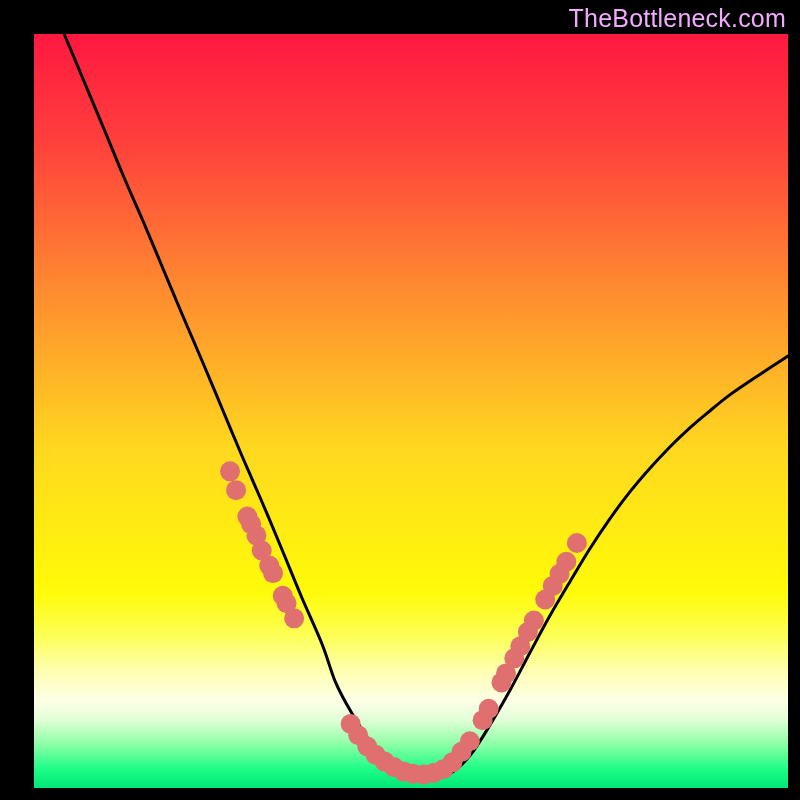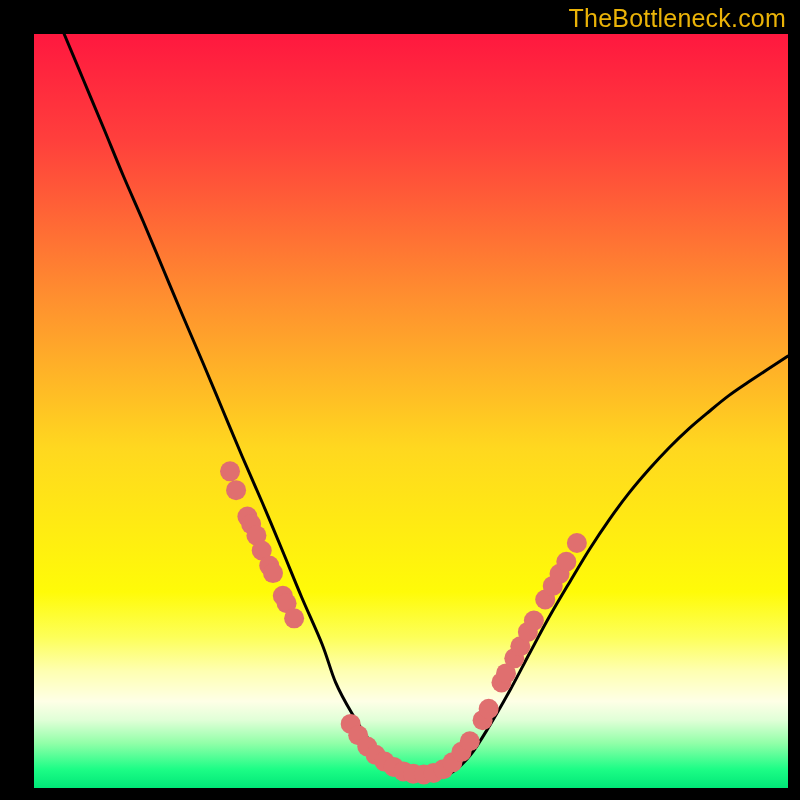--- a/index.html
+++ b/index.html
@@ -25,21 +25,21 @@
     width: 754px;
     height: 754px;
     
   }
   .watermark {
     position: absolute;
     top: 4px;
     right: 14px;
     font-family: Arial, Helvetica, sans-serif;
     font-size: 25px;
-    color: #eab308;
+    color: #f0abfc;
     letter-spacing: 0.2px;
   }
   svg.curve {
     position: absolute;
     left: 0;
     top: 0;
     width: 754px;
     height: 754px;
     overflow: visible;
   }

